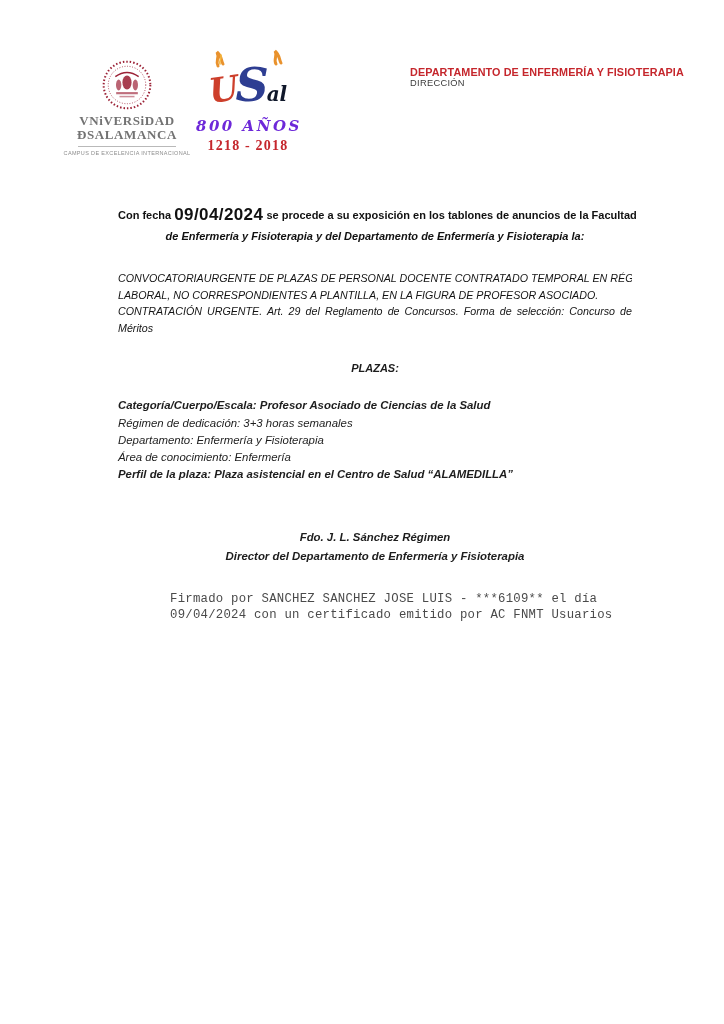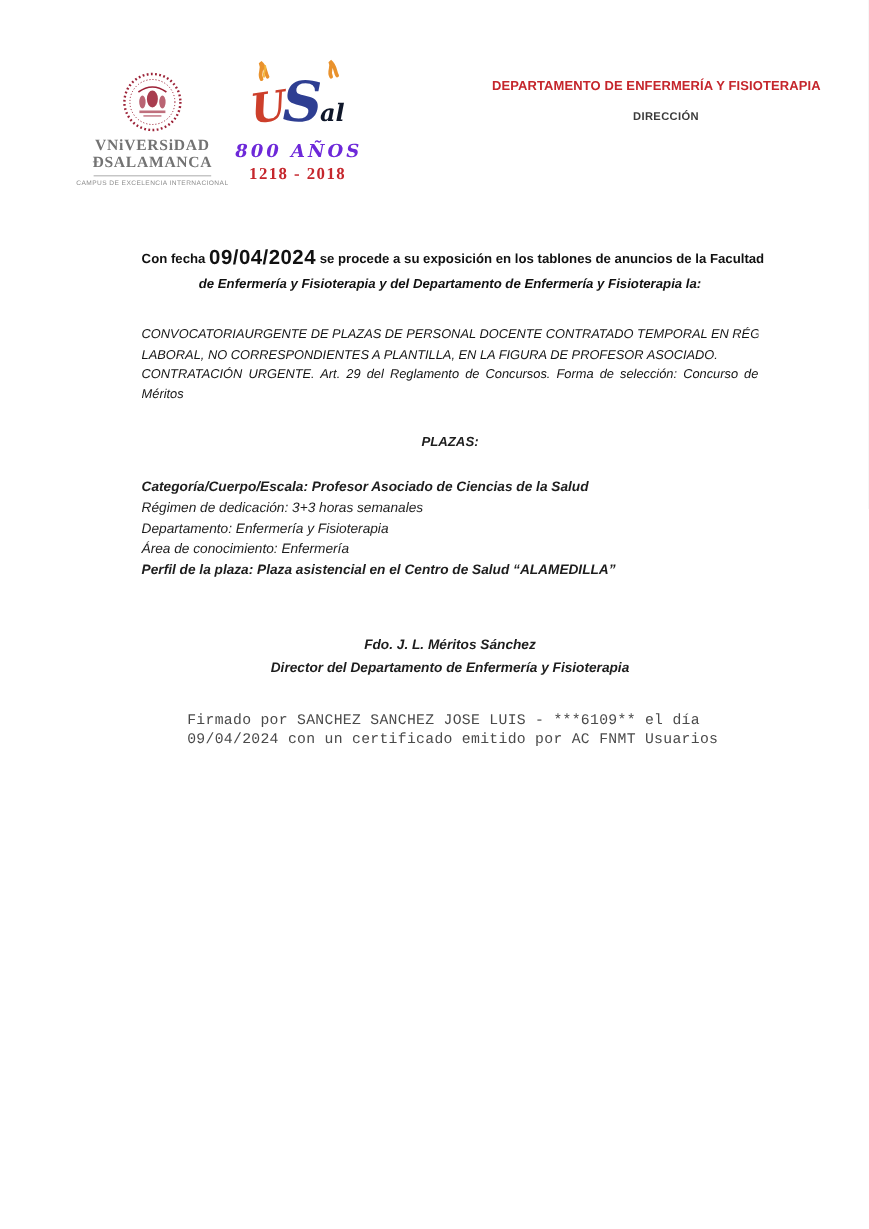--- a/index.html
+++ b/index.html
@@ -36,21 +36,21 @@
     color:#6d28d9; font-size:15px; letter-spacing:2.5px; white-space:nowrap;
   }
   .anniv-years {
     margin-top:3px;
     font-family:"Liberation Serif", serif; font-weight:bold;
     color:#c5262c; font-size:14px; letter-spacing:1.2px;
   }
 
   .dept-block { position:absolute; left:410px; top:66px; width:290px; }
   .dept-title { color:#c5262c; font-weight:bold; font-size:10.8px; letter-spacing:0.1px; }
-  .dept-office { margin-top:14px; color:#3b3b3b; font-weight:bold; font-size:9.3px; letter-spacing:0.3px;text-align:center; }
+  .dept-office { color:#3b3b3b; font-weight:normal; font-size:9.3px; letter-spacing:0.3px; }
   .dept-contact { margin-top:12px; color:#8a8a8a; font-size:9.6px; line-height:1.36; }
 
   
   .main { position:absolute; left:118px; top:202px; width:514px; }
 
   .announcement { text-align:center; font-weight:bold; color:#111; }
   .announce-l1 { font-size:11px; line-height:26px; white-space:nowrap; }
   .announce-date { font-size:17px; letter-spacing:0.4px; vertical-align:-1px;text-align:center; }
   .announce-l2 { font-size:11px; line-height:17px; white-space:nowrap;font-style:italic; }
 
@@ -62,21 +62,21 @@
 
   .plazas-heading { margin-top:26px; text-align:center; font-style:italic; font-weight:bold; font-size:11px; }
 
   .plaza-list { margin-top:23px; font-style:italic; font-size:11.4px; line-height:17.2px; }
   .plaza-list .plaza-row:first-child,
   .plaza-list .plaza-row:last-child { font-weight:bold; }
 
   .signature { margin-top:45px; text-align:center; font-style:italic; font-weight:bold; font-size:11.4px; line-height:19px; }
 
   .stamp {
-    margin-top:26px; margin-left:38px;
+    margin-top:26px; margin-left:52px;
     font-family:"Liberation Mono", monospace;
     font-size:12.3px; line-height:15.6px; letter-spacing:0.25px;
     color:#4a4a4a; white-space:nowrap;
   }
 </style>
 </head>
 <body>
 
 <div class="page">
 
@@ -137,21 +137,21 @@
 
     <div class="plaza-list">
       <div class="plaza-row">Categoría/Cuerpo/Escala: Profesor Asociado de Ciencias de la Salud</div>
       <div class="plaza-row">Régimen de dedicación: 3+3 horas semanales</div>
       <div class="plaza-row">Departamento: Enfermería y Fisioterapia</div>
       <div class="plaza-row">Área de conocimiento: Enfermería</div>
       <div class="plaza-row">Perfil de la plaza: Plaza asistencial en el Centro de Salud “ALAMEDILLA”</div>
     </div>
 
     <div class="signature">
-      <div>Fdo. J. L. Méritos Sánchez</div>
+      <div>Fdo. J. L. Sánchez Régimen</div>
       <div>Director del Departamento de Enfermería y Fisioterapia</div>
     </div>
 
     <div class="stamp">
       <div>Firmado por SANCHEZ SANCHEZ JOSE LUIS - ***6109** el día</div>
       <div>09/04/2024 con un certificado emitido por AC FNMT Usuarios</div>
     </div>
 
   </div>
 </div>

